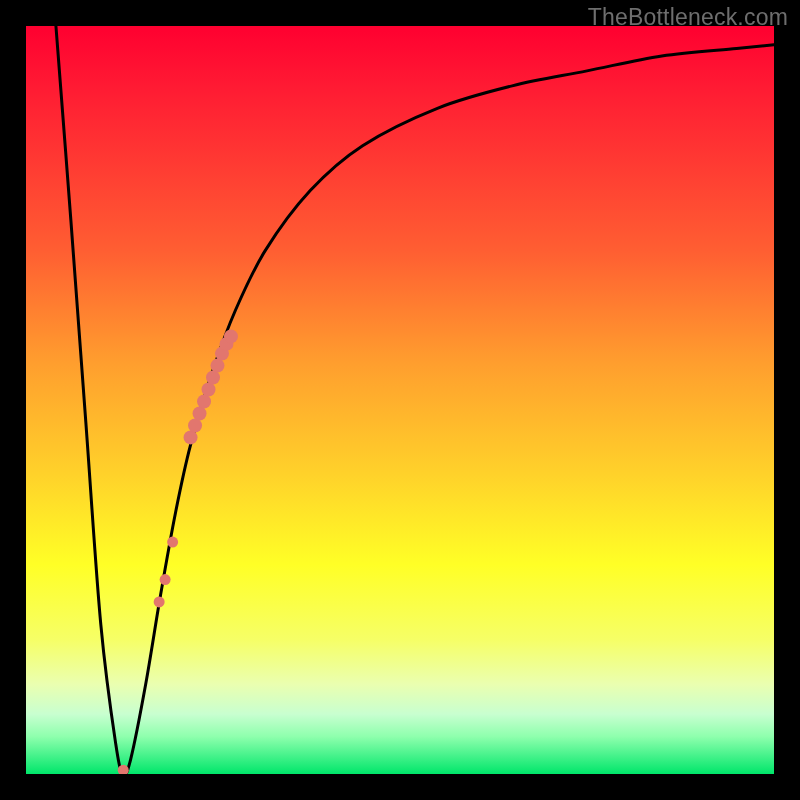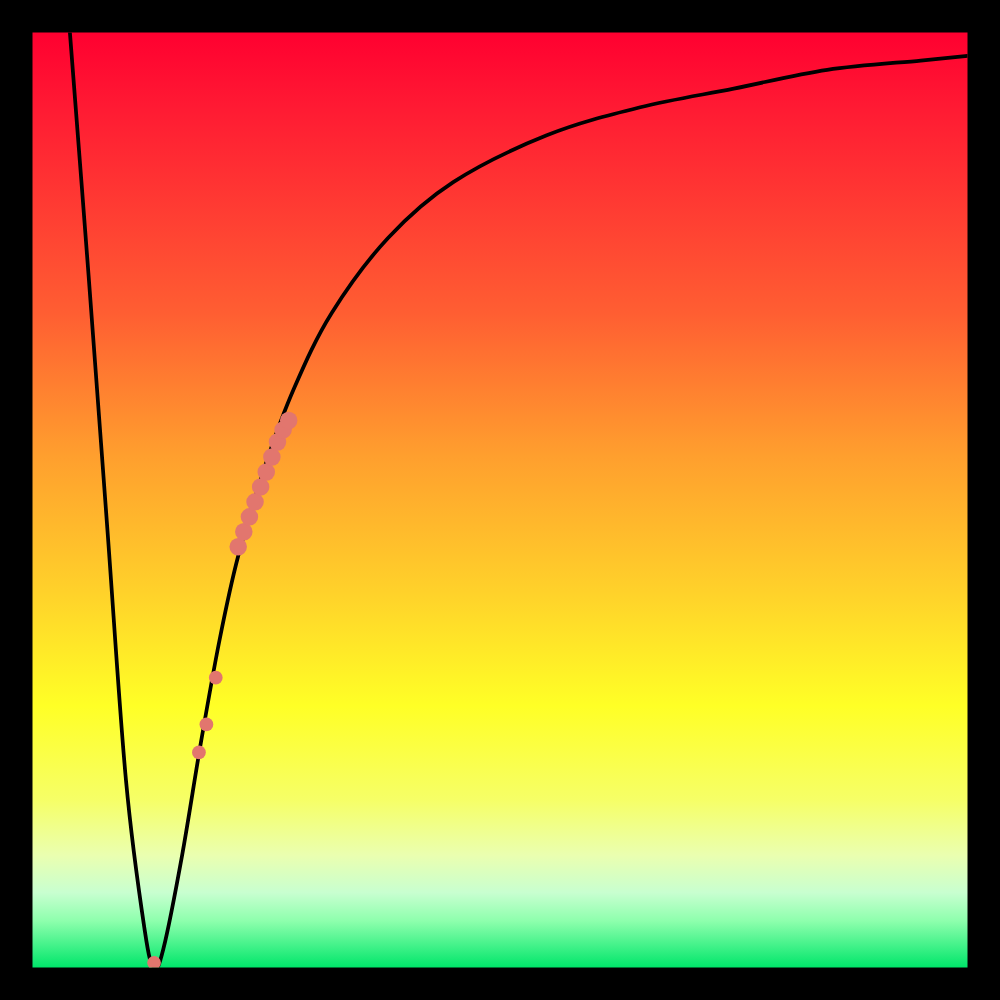--- a/index.html
+++ b/index.html
@@ -76,13 +76,14 @@
           <circle cx="195.976" cy="327.62399999999997" r="7" fill="#e2766e"></circle>
           <circle cx="200.464" cy="317.90000000000003" r="7" fill="#e2766e"></circle>
           <circle cx="204.95199999999997" cy="310.42" r="7" fill="#e2766e"></circle>
           <circle cx="133.144" cy="575.96" r="5.5" fill="#e2766e"></circle>
           <circle cx="139.12800000000001" cy="553.52" r="5.5" fill="#e2766e"></circle>
           <circle cx="146.608" cy="516.12" r="5.5" fill="#e2766e"></circle>
           <circle cx="97.24000000000001" cy="744.26" r="5.5" fill="#e2766e"></circle>
         </g>
     </svg>
   </div>
+  <div class="watermark">TheBottleneck.com</div>
 </div>
 
 </body></html>

